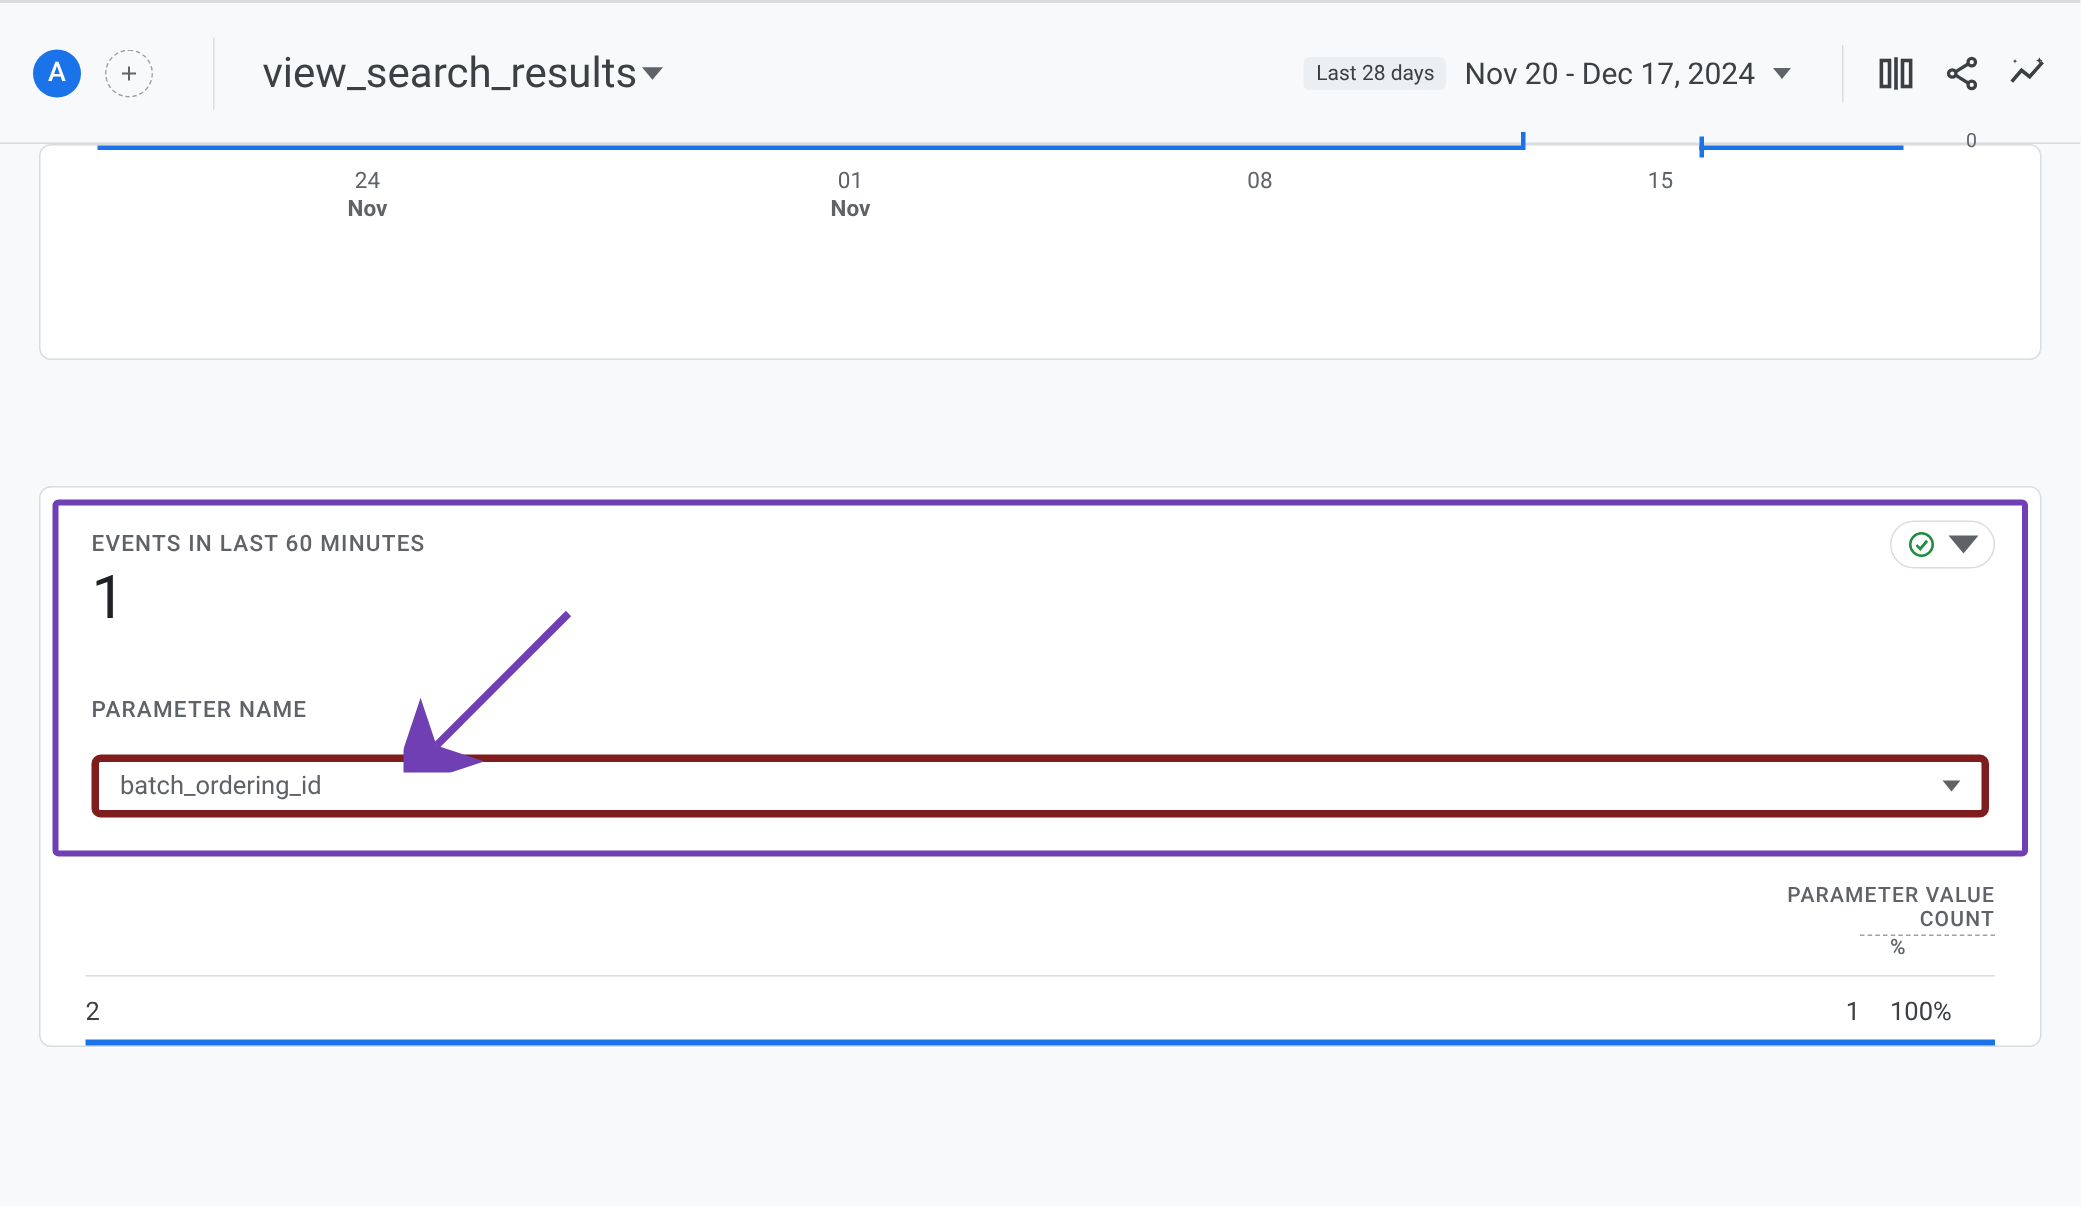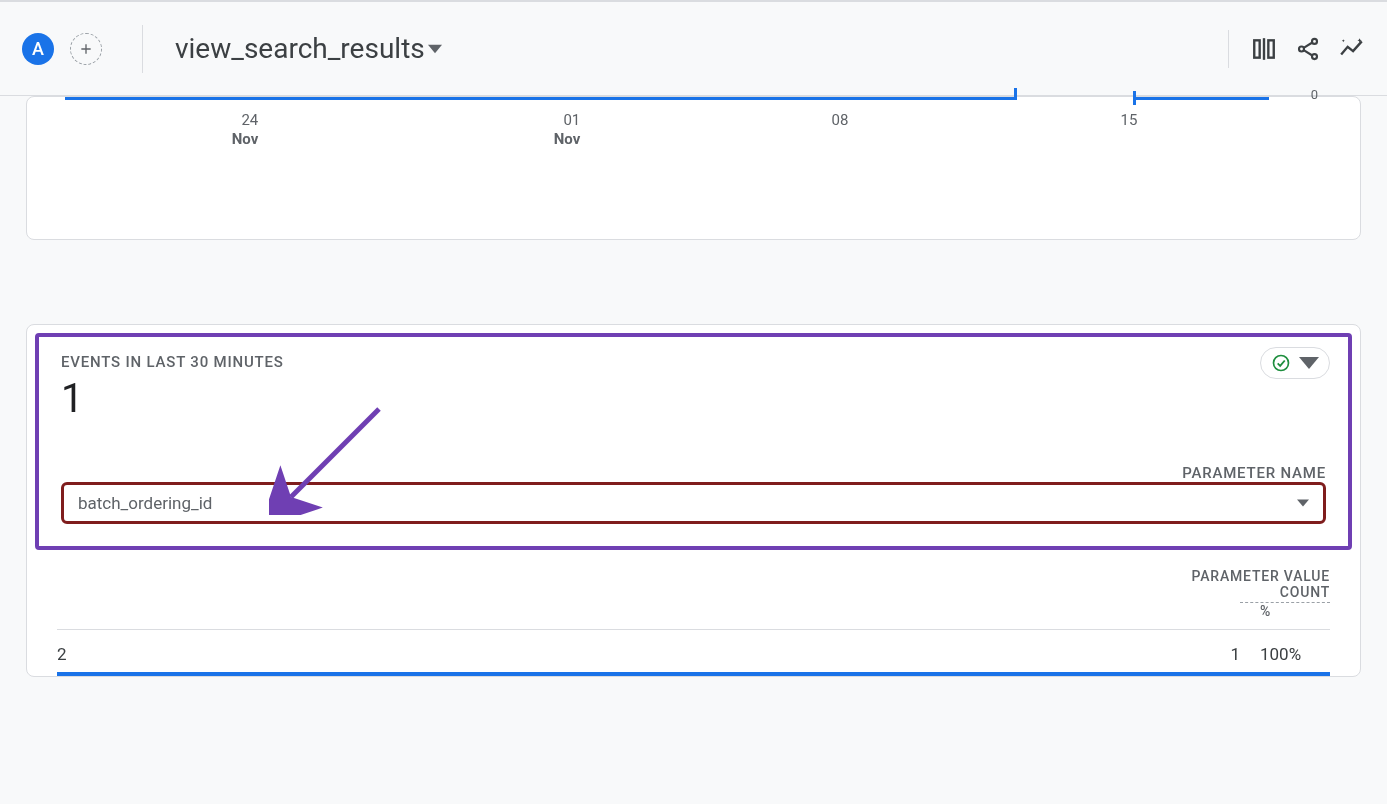--- a/index.html
+++ b/index.html
@@ -67,21 +67,21 @@
     position:absolute; top:0; height:8px; border-top:3px solid #1a73e8; border-right:3px solid #1a73e8;
   }
   .xgap-line.first { left:0; width:950px; border-right:none; }
   .xgap-line.rise { left:949px; width:3px; height:12px; border:none; background:#1a73e8; top:-9px;}
   .xgap-line.second { left:1068px; width:136px; border-left:3px solid #1a73e8; border-right:none; top:0; }
   .xgap-line.second-rise { left:1068px; width:3px; height:9px; border:none; background:#1a73e8; top:-6px; }
   .xgap-zero {
     position:absolute; right:4px; top:-10px; font-size:13px; color:#5f6368;
   }
 
-  .xtick { position:absolute; top:14px; font-size:15px; color:#5f6368; text-align:right; transform:translateX(-50%); line-height:1.25; }
+  .xtick { position:absolute; top:14px; font-size:15px; color:#5f6368; text-align:center; transform:translateX(-50%); line-height:1.25; }
   .xtick .sub { display:block;font-weight:bold; }
 
   .events-card { padding: 0; }
   .highlight-box {
     border: 4px solid #6f3fb3;
     border-radius: 4px;
     margin: 8px;
     padding: 16px 22px 22px 22px;
     position: relative;
   }
@@ -93,23 +93,23 @@
   .status-pill {
     position:absolute; right:18px; top:10px;
     border:1px solid #dadce0; border-radius:24px;
     padding:5px 10px; display:flex; align-items:center; gap:8px;
     cursor:pointer;
   }
   .status-pill svg { width:20px; height:20px; }
 
   .arrow-svg { position:absolute; left:230px; top:68px; pointer-events:none; }
 
-  .param-label { font-size:15px; letter-spacing:0.8px; color:#5f6368; font-weight:500; margin-top:42px; margin-bottom:0;text-align:right; }
+  .param-label { font-size:15px; letter-spacing:0.8px; color:#5f6368; font-weight:500; margin-top:42px; margin-bottom:21px; }
   .param-select {
-    border:3px solid #7f1d1d; border-radius:6px;
+    border:5px solid #7f1d1d; border-radius:6px;
     height:42px; display:flex; align-items:center; justify-content:space-between;
     padding:0 14px; color:#5f6368; font-size:17px; cursor:pointer;
     background:#fff;
   }
 
   .param-table { padding: 10px 30px 0 30px; }
   .pt-header {
     display:flex; align-items:flex-end; font-size:14px;
     color:#5f6368; letter-spacing:0.8px; font-weight:500;
     padding-bottom:4px;
@@ -144,20 +144,27 @@
   <div class="vdivider"></div>
   <div class="title-block">
     <span class="page-title">view_search_results</span>
     <svg width="14" height="14" viewBox="0 0 10 6">
         <path d="M0 0l5 6 5-6z" fill="#5f6368"></path>
       </svg>
   </div>
 
   <div class="spacer"></div>
 
+  <div class="date-block">
+    <span class="date-chip">Last 28 days</span>
+    <span class="date-range">Nov 20 - Dec 17, 2024</span>
+    <svg width="12" height="12" viewBox="0 0 10 6">
+        <path d="M0 0l5 6 5-6z" fill="#5f6368"></path>
+      </svg>
+  </div>
 
   <div class="tool-icons">
     <div class="tdiv"></div>
     <svg class="icon" viewBox="0 0 24 24">
       <rect x="3" y="4" width="5" height="16" fill="none" stroke="#3c4043" stroke-width="2.2"></rect>
       <rect x="16" y="4" width="5" height="16" fill="none" stroke="#3c4043" stroke-width="2.2"></rect>
       <line x1="12" y1="2" x2="12" y2="22" stroke="#3c4043" stroke-width="2.2"></line>
     </svg>
     <svg class="icon" viewBox="0 0 24 24">
       <circle cx="18" cy="5" r="2.3" fill="none" stroke="#3c4043" stroke-width="2"></circle>
@@ -190,32 +197,32 @@
           <span class="sub">Nov</span>
         </div>
         <div class="xtick" style="left:502px">
           <span>01</span>
           <span class="sub">Nov</span>
         </div>
         <div class="xtick" style="left:775px">
           <span>08</span>
           <span class="sub"></span>
         </div>
-        <div class="xtick" style="left:1064px">
+        <div class="xtick" style="left:1042px">
           <span>15</span>
           <span class="sub"></span>
         </div>
       </div>
     </div>
   </div>
 
   <div class="card events-card">
 
     <div class="highlight-box">
-      <div class="events-title">EVENTS IN LAST 30 MINUTES</div>
+      <div class="events-title">EVENTS IN LAST 60 MINUTES</div>
       <div class="events-count">1</div>
 
       <div class="status-pill">
         <svg viewBox="0 0 24 24">
           <circle cx="12" cy="12" r="9" fill="none" stroke="#1e8e3e" stroke-width="2"></circle>
           <polyline points="8,12.5 11,15.5 16.5,9" fill="none" stroke="#1e8e3e" stroke-width="2.2"></polyline>
         </svg>
         <svg width="11" height="11" viewBox="0 0 10 6">
             <path d="M0 0l5 6 5-6z" fill="#5f6368"></path>
           </svg>

